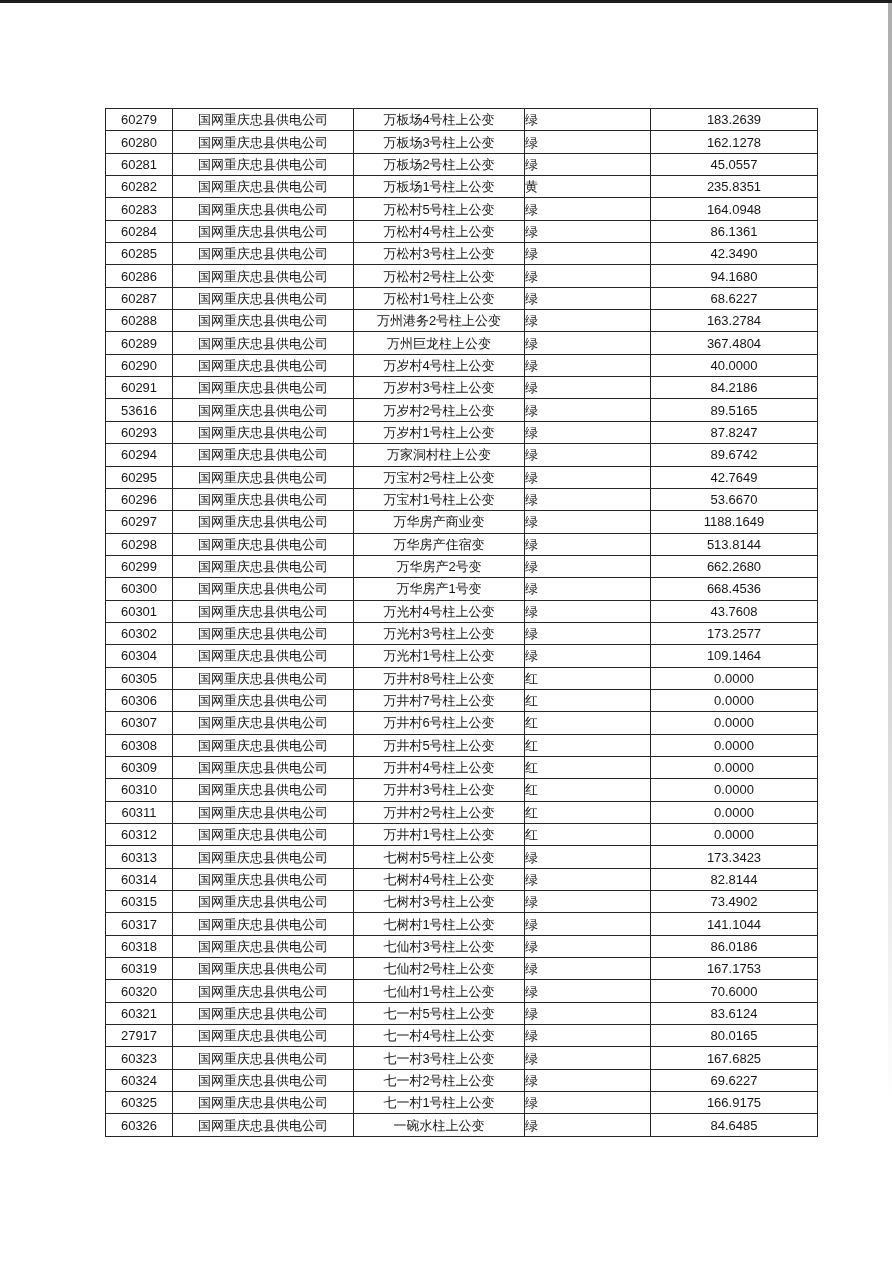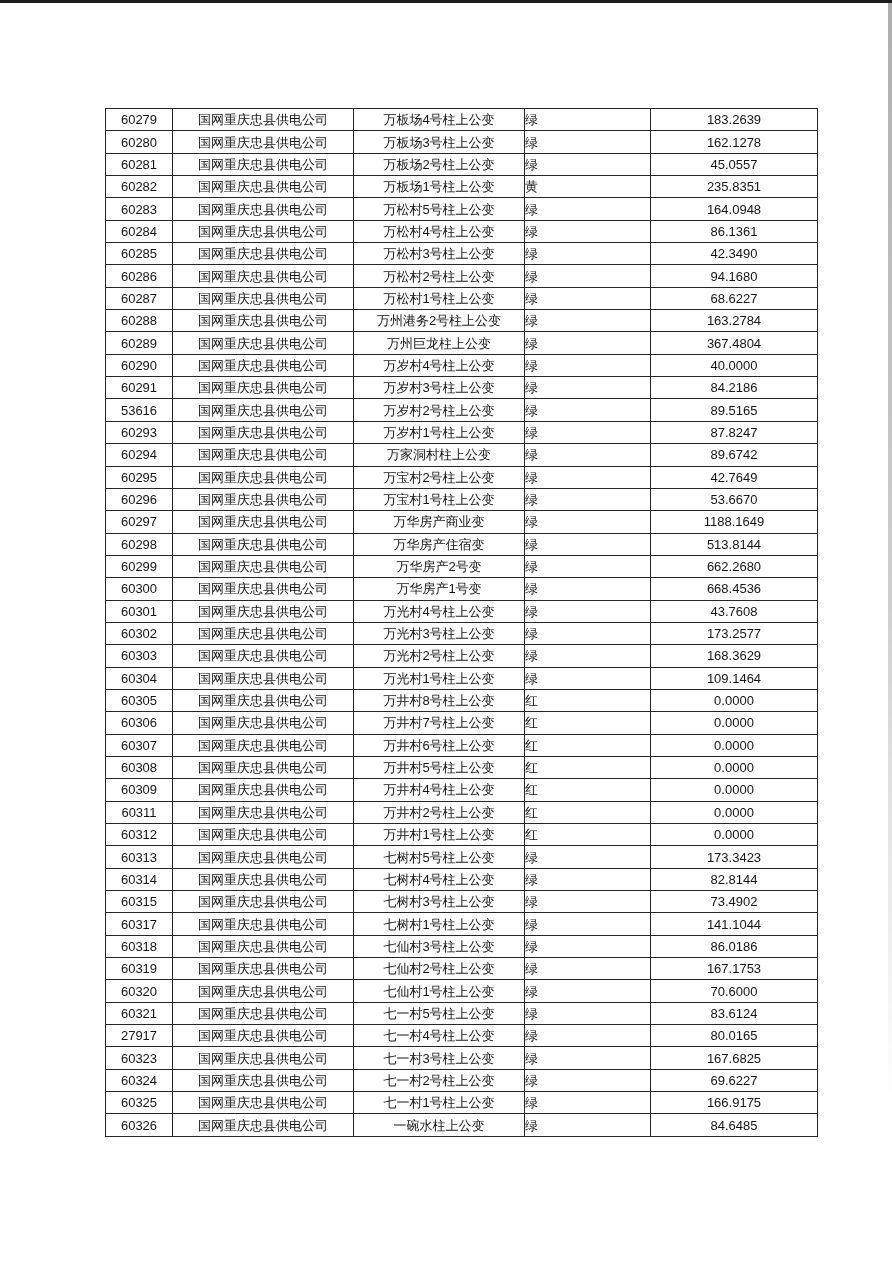--- a/index.html
+++ b/index.html
@@ -228,27 +228,20 @@
           <td class="col-value">43.7608</td>
         </tr>
         <tr>
           <td class="col-id">60302</td>
           <td class="col-company">国网重庆忠县供电公司</td>
           <td class="col-name">万光村3号柱上公变</td>
           <td class="col-status">绿</td>
           <td class="col-value">173.2577</td>
         </tr>
         <tr>
-          <td class="col-id">60303</td>
-          <td class="col-company">国网重庆忠县供电公司</td>
-          <td class="col-name">万光村2号柱上公变</td>
-          <td class="col-status">绿</td>
-          <td class="col-value">168.3629</td>
-        </tr>
-        <tr>
           <td class="col-id">60304</td>
           <td class="col-company">国网重庆忠县供电公司</td>
           <td class="col-name">万光村1号柱上公变</td>
           <td class="col-status">绿</td>
           <td class="col-value">109.1464</td>
         </tr>
         <tr>
           <td class="col-id">60305</td>
           <td class="col-company">国网重庆忠县供电公司</td>
           <td class="col-name">万井村8号柱上公变</td>
@@ -273,20 +266,27 @@
           <td class="col-id">60308</td>
           <td class="col-company">国网重庆忠县供电公司</td>
           <td class="col-name">万井村5号柱上公变</td>
           <td class="col-status">红</td>
           <td class="col-value">0.0000</td>
         </tr>
         <tr>
           <td class="col-id">60309</td>
           <td class="col-company">国网重庆忠县供电公司</td>
           <td class="col-name">万井村4号柱上公变</td>
+          <td class="col-status">红</td>
+          <td class="col-value">0.0000</td>
+        </tr>
+        <tr>
+          <td class="col-id">60310</td>
+          <td class="col-company">国网重庆忠县供电公司</td>
+          <td class="col-name">万井村3号柱上公变</td>
           <td class="col-status">红</td>
           <td class="col-value">0.0000</td>
         </tr>
         <tr>
           <td class="col-id">60311</td>
           <td class="col-company">国网重庆忠县供电公司</td>
           <td class="col-name">万井村2号柱上公变</td>
           <td class="col-status">红</td>
           <td class="col-value">0.0000</td>
         </tr>

